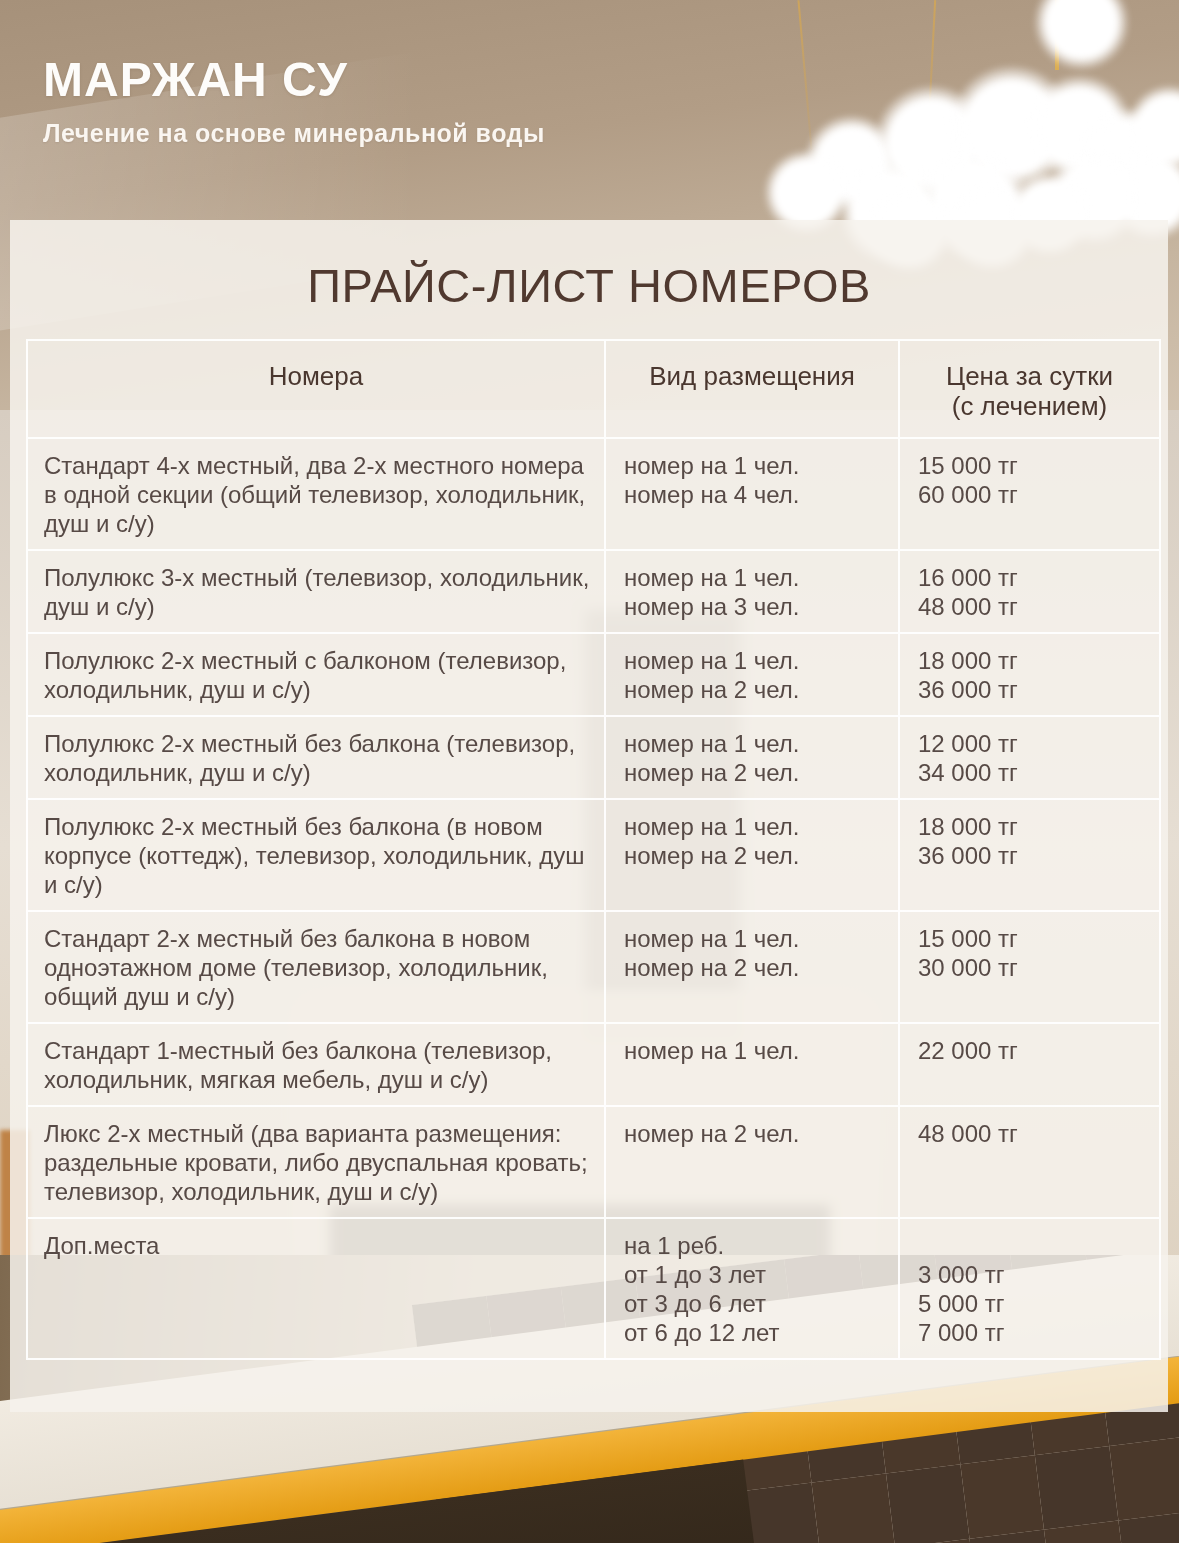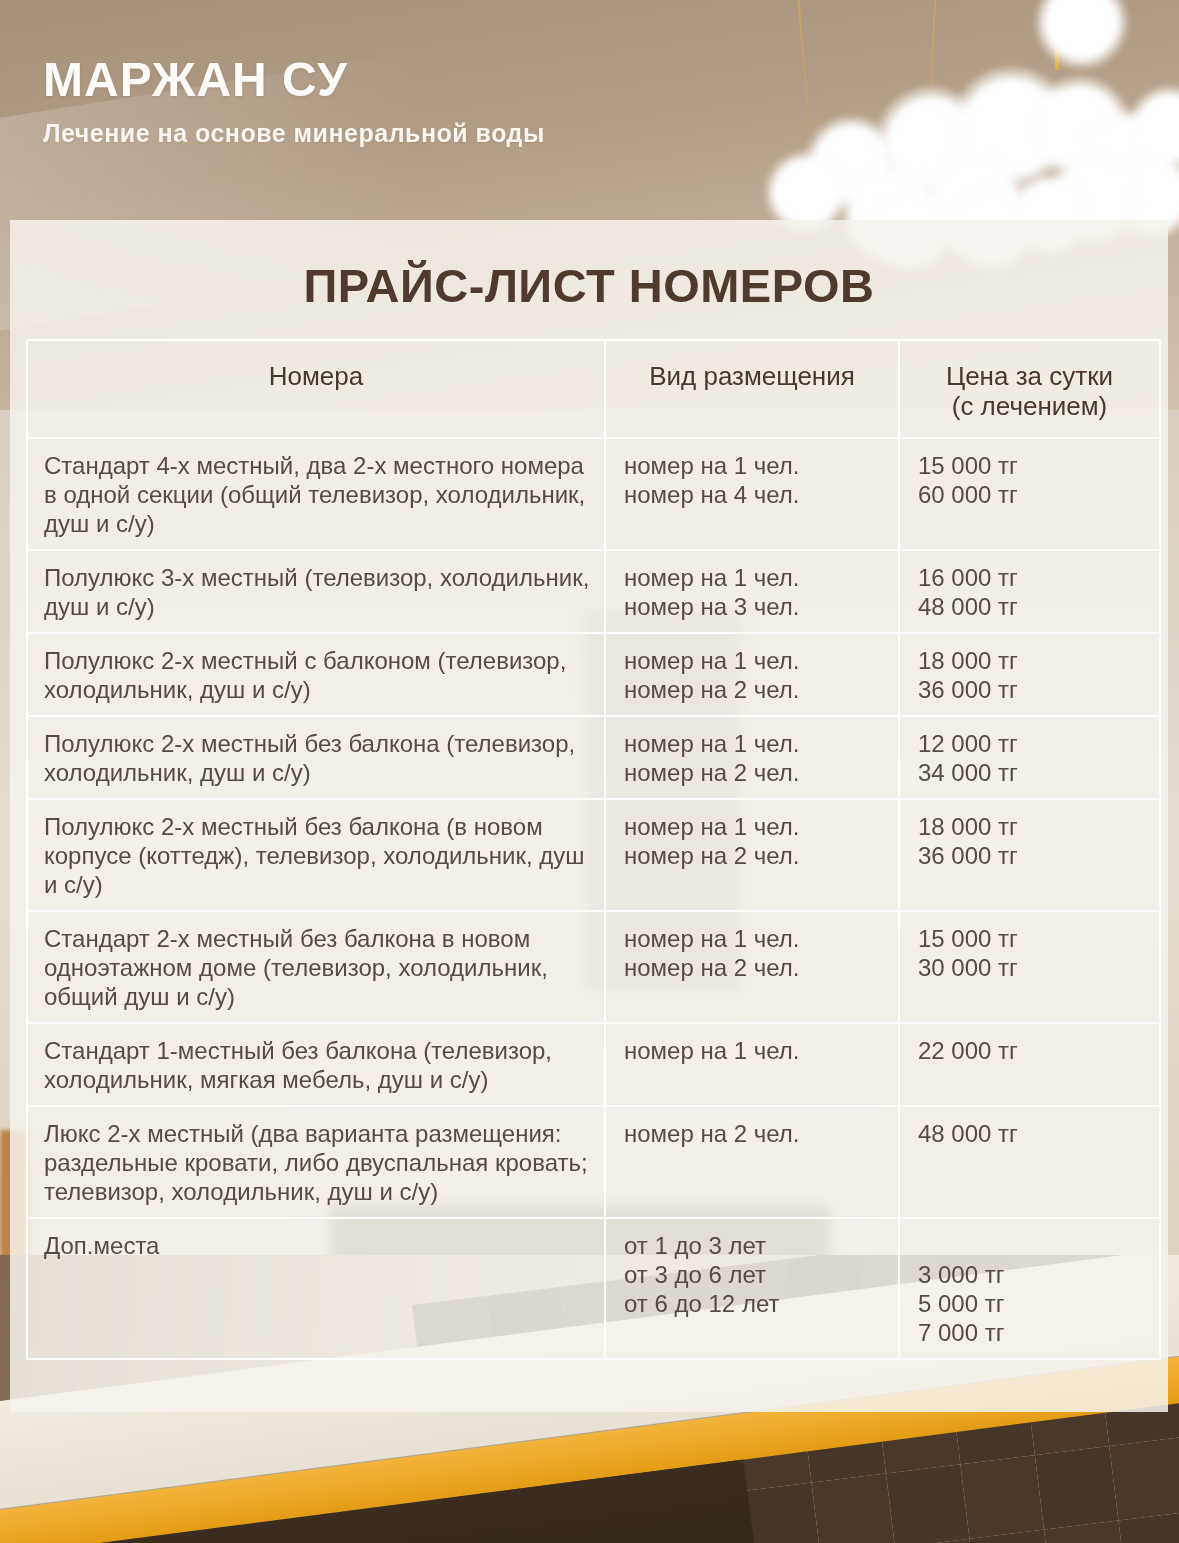--- a/index.html
+++ b/index.html
@@ -59,21 +59,21 @@
   
   .brand { position:absolute; left:43px; top:52px; color:#fdfcfa; }
   .brand h1 { font-size:48px; font-weight:800; letter-spacing:1px;
               text-shadow:0 1px 3px rgba(80,60,40,.15); }
   .brand p  { margin-top:12px; font-size:25px; font-weight:700; letter-spacing:.5px;
               color:#faf6f1; text-shadow:0 1px 2px rgba(80,60,40,.12); }
 
   
   .card { position:absolute; left:10px; top:220px; width:1158px; height:1192px;
           background:rgba(246,242,236,.86); }
-  .card h2 { margin:38px auto 26px; text-align:center; font-size:47px; font-weight:700;
+  .card h2 { margin:38px auto 26px; text-align:center; font-size:47px; font-weight:400;
              letter-spacing:.5px; color:#50392f; }
 
   .ptable { display:grid; grid-template-columns:578px 294px 259px;
             width:1135px; margin-left:16px;
             border:2px solid rgba(255,255,255,.92); }
   .trow { display:contents; }
   .cell { border-right:2px solid rgba(255,255,255,.92);
           border-top:2px solid rgba(255,255,255,.92);
           color:#574a46; font-size:24px; line-height:29px;
           padding:12px 10px 11px; }
@@ -232,20 +232,21 @@
             <div class="line">номер на 2 чел.</div>
           </div>
           <div class="cell price">
             <div class="line">48 000 тг</div>
           </div>
         </div>
 
         <div class="trow">
           <div class="cell room">Доп.места</div>
           <div class="cell occupancy">
+            <div class="line">на 1 реб.</div>
             <div class="line">от 1 до 3 лет</div>
             <div class="line">от 3 до 6 лет</div>
             <div class="line">от 6 до 12 лет</div>
           </div>
           <div class="cell price">
             <div class="line">&nbsp;</div>
             <div class="line">3 000 тг</div>
             <div class="line">5 000 тг</div>
             <div class="line">7 000 тг</div>
           </div>

